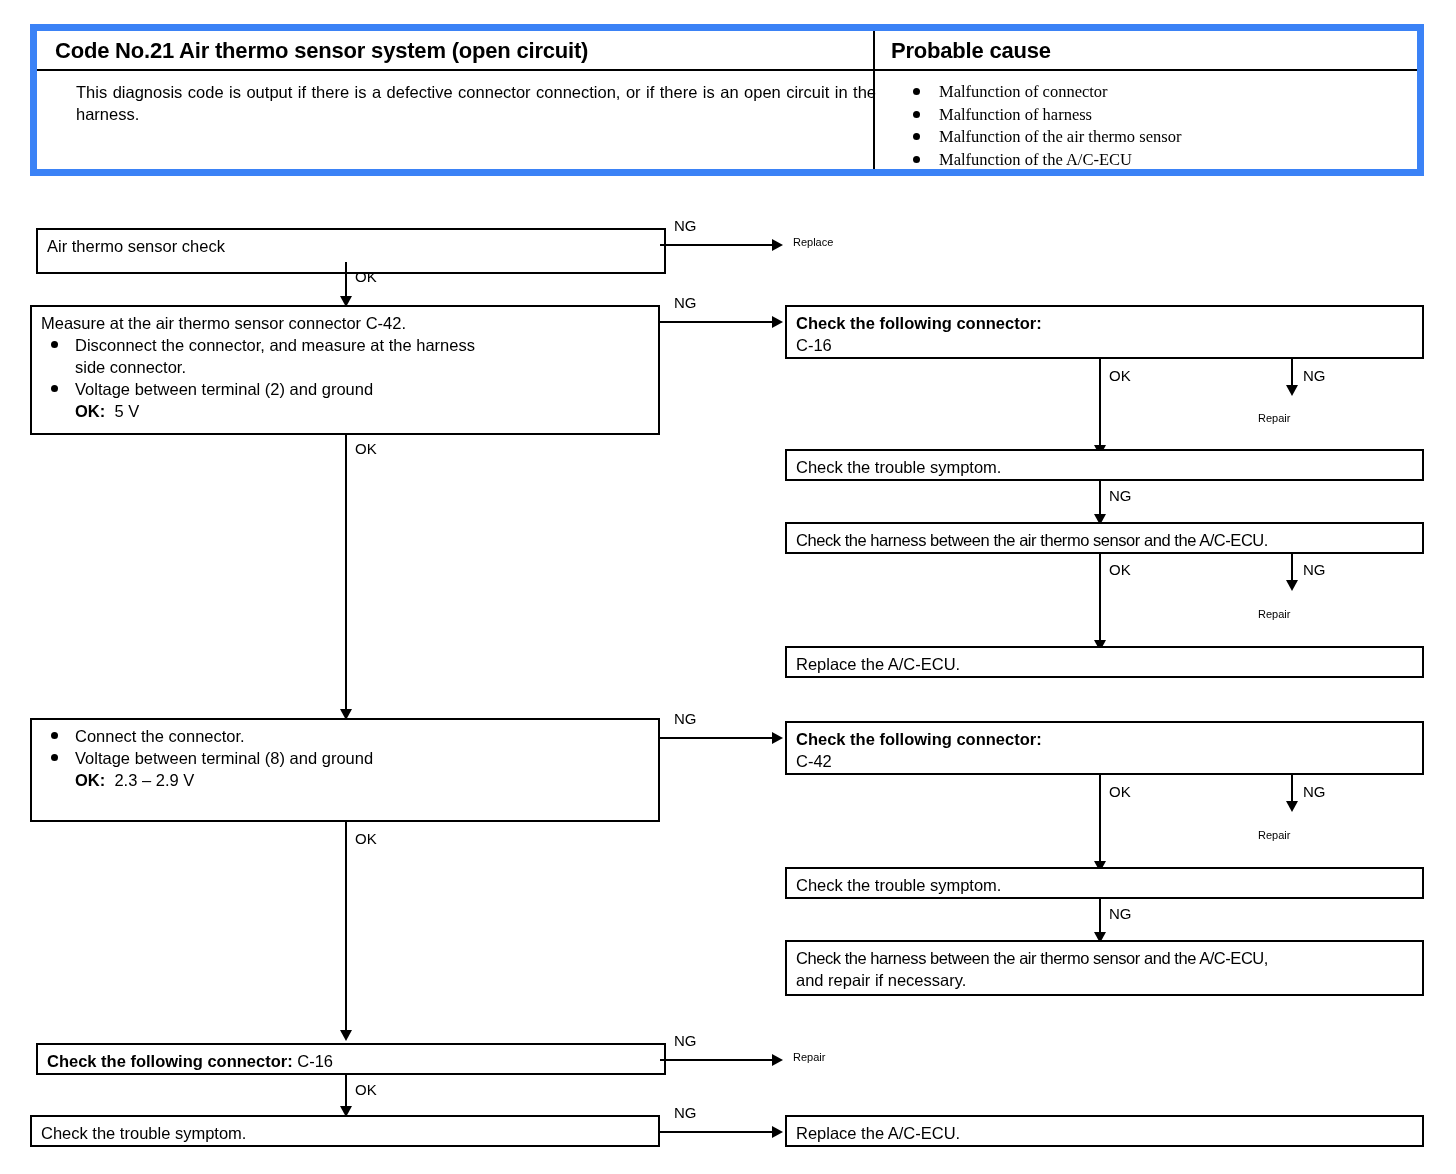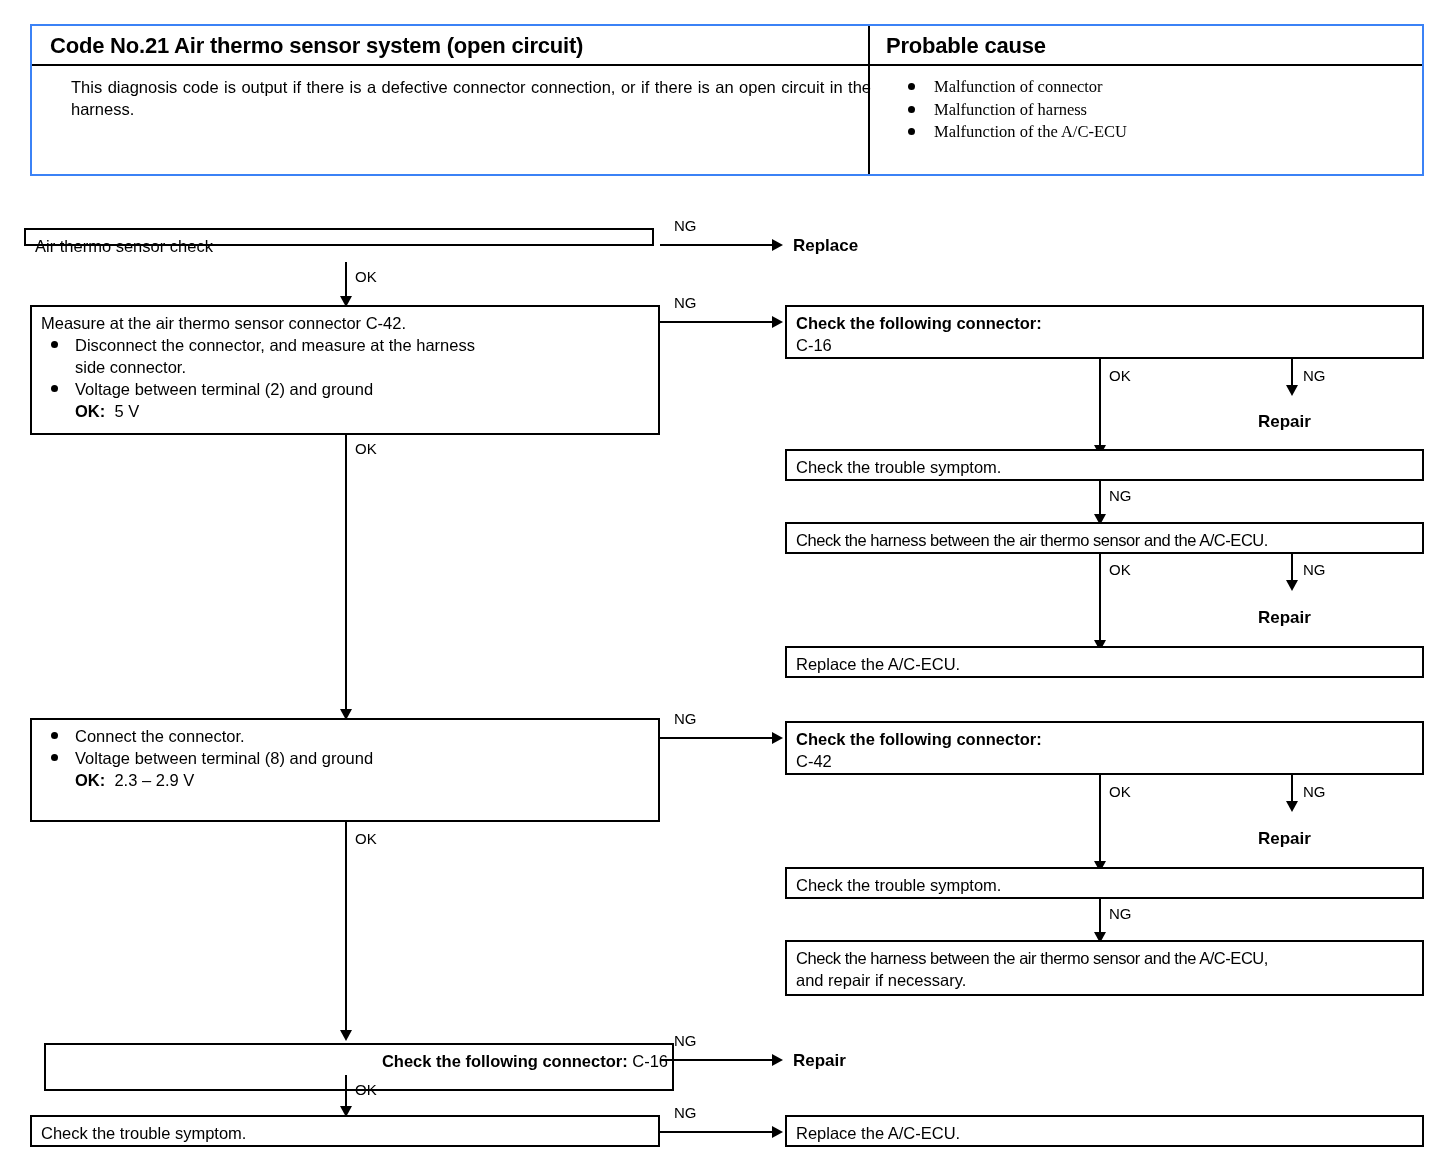--- a/index.html
+++ b/index.html
@@ -19,21 +19,21 @@
     background: #ffffff;
   }
 
   
   .hdr-table {
     position: absolute;
     left: 30px;
     top: 24px;
     width: 1394px;
     height: 152px;
-    border: 2px solid #3b82f6;
+    border: 7px solid #3b82f6;
     box-sizing: border-box;
   }
   .hdr-row-top {
     position: absolute;
     left: 0; top: 0; right: 0;
     height: 40px;
     border-bottom: 2px solid #000;
     box-sizing: border-box;
   }
   .hdr-vline {
@@ -155,44 +155,45 @@
     border-left: 11px solid #000;
   }
   .lbl {
     position: absolute;
     font-size: 15px;
     line-height: 18px;
     white-space: nowrap;
   }
   .term {
     position: absolute;
-    font-size: 17px;
-    font-weight: bold;
+    font-size: 11px;
+    font-weight: normal;
     white-space: nowrap;
   }
 </style>
 </head>
 <body>
 
 <div id="page">
 
   <div class="hdr-table">
     <div class="hdr-row-top"></div>
     <div class="hdr-vline"></div>
     <div class="hdr-title-left">Code No.21 Air thermo sensor system (open circuit)</div>
     <div class="hdr-title-right">Probable cause</div>
     <div class="hdr-desc">This diagnosis code is output if there is a defective connector connection, or if there is an open circuit in the harness.</div>
     <div class="hdr-causes">
       <div class="cause-item"><span class="bullet"></span><span>Malfunction of connector</span></div>
       <div class="cause-item"><span class="bullet"></span><span>Malfunction of harness</span></div>
+      <div class="cause-item"><span class="bullet"></span><span>Malfunction of the air thermo sensor</span></div>
       <div class="cause-item"><span class="bullet"></span><span>Malfunction of the A/C-ECU</span></div>
     </div>
   </div>
 
-  <div class="box" style="left:24px; top:228px; width:630px; height:18px;padding-left:16px;">
+  <div class="box" style="left:36px; top:228px; width:630px; height:46px;padding-left:16px;">
     <div class="txt">Air thermo sensor check</div>
   </div>
 
   <div class="hline" style="left:660px; top:244px; width:114px;"></div>
   <div class="arrow-right" style="left:772px; top:239px;"></div>
   <div class="lbl" style="left:674px; top:217px;">NG</div>
   <div class="term" style="left:793px; top:236px;">Replace</div>
 
   <div class="vline" style="left:345px; top:262px; height:38px;"></div>
   <div class="arrow-down" style="left:340px; top:296px;"></div>
@@ -297,21 +298,21 @@
   <div class="arrow-down" style="left:1094px; top:932px;"></div>
   <div class="lbl" style="left:1109px; top:905px;">NG</div>
 
   <div class="box" style="left:785px; top:940px; width:639px; height:56px;">
     <div class="txt">
       <div style="letter-spacing:-0.45px;">Check the harness between the air thermo sensor and the A/C-ECU,</div>
       <div>and repair if necessary.</div>
     </div>
   </div>
 
-  <div class="box" style="left:44px; top:1043px; width:630px; height:48px;text-align:right;">
+  <div class="box" style="left:36px; top:1043px; width:630px; height:32px;">
     <div class="txt"><span class="b">Check the following connector:</span> <span>C-16</span></div>
   </div>
 
   <div class="hline" style="left:660px; top:1059px; width:114px;"></div>
   <div class="arrow-right" style="left:772px; top:1054px;"></div>
   <div class="lbl" style="left:674px; top:1032px;">NG</div>
   <div class="term" style="left:793px; top:1051px;">Repair</div>
 
   <div class="vline" style="left:345px; top:1075px; height:34px;"></div>
   <div class="arrow-down" style="left:340px; top:1106px;"></div>

